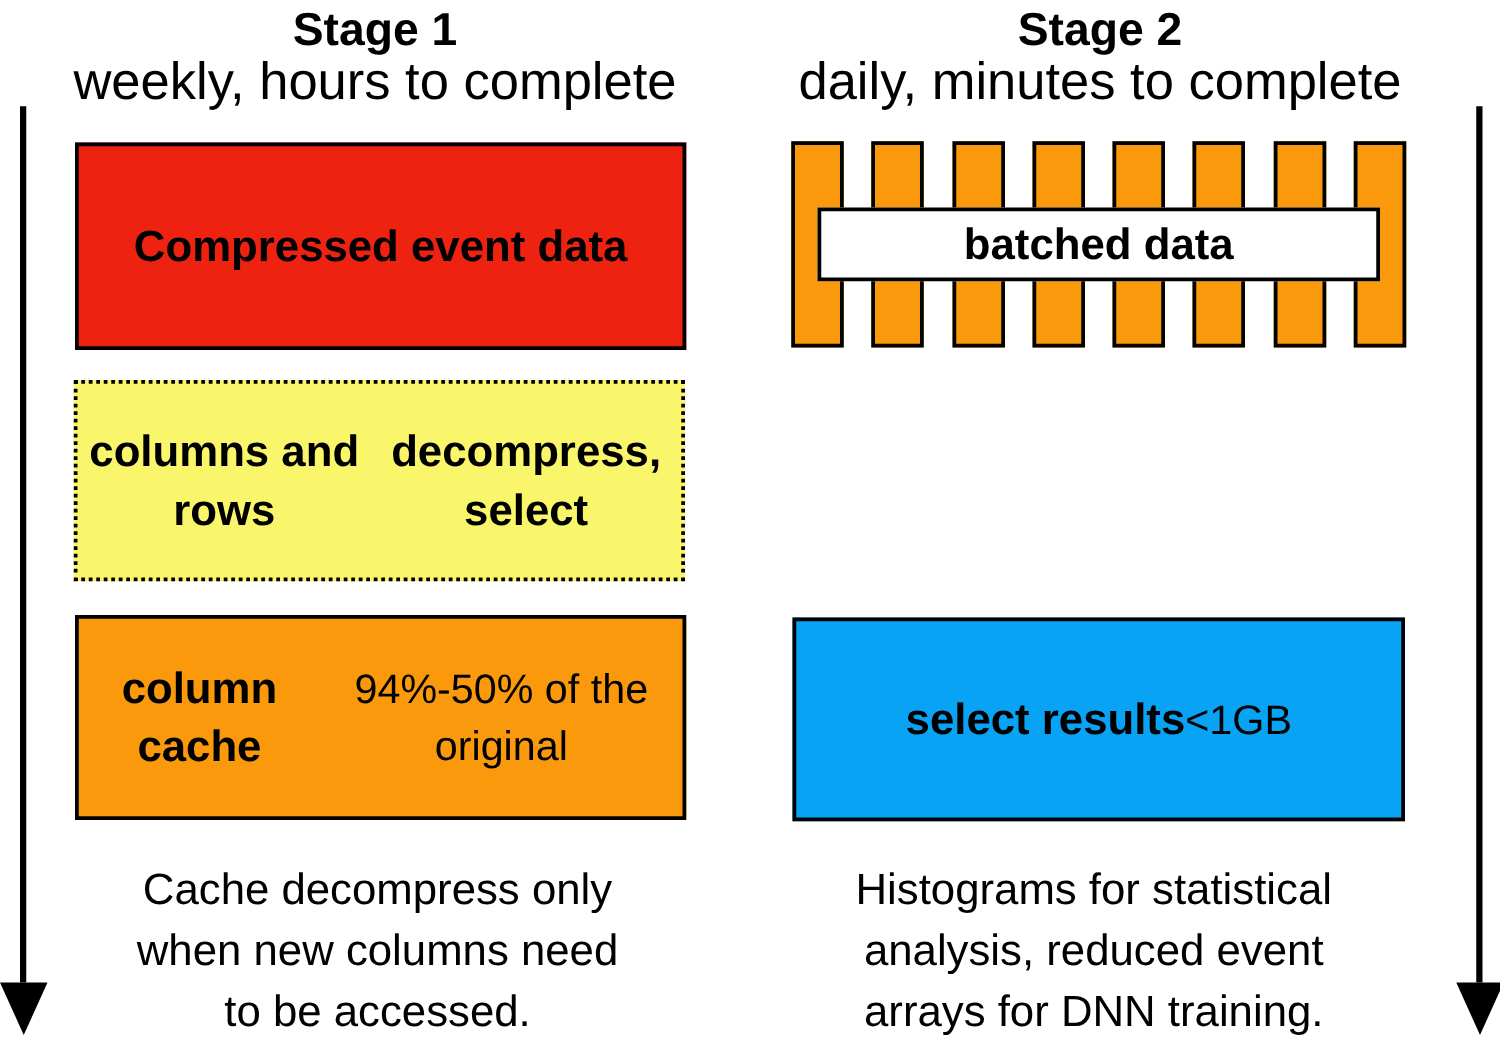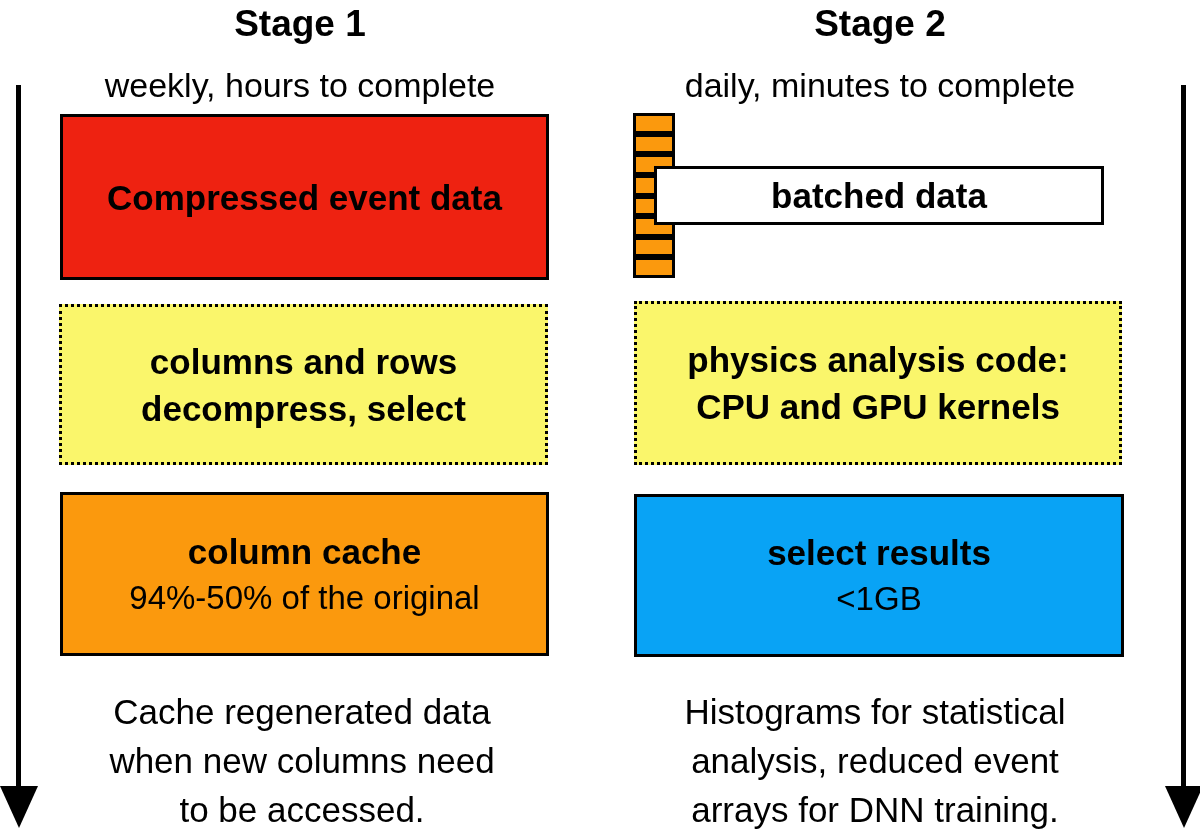--- a/index.html
+++ b/index.html
@@ -12,41 +12,41 @@
     color: #000;
     overflow: hidden;
     border-radius: 17px;
   }
 
   
   .stage-header { position: absolute; top: 2px; text-align: center; }
   .stage-header.left  { left: 40px;  width: 520px; }
   .stage-header.right { left: 625px; width: 510px; }
   .stage-title    { font-size: 37px; font-weight: bold; line-height: 43px; }
-  .stage-subtitle { font-size: 34px; line-height: 40px; margin-top: 20px; }
+  .stage-subtitle { font-size: 42px; line-height: 40px; }
 
   
   .arrow-shaft {
     position: absolute; top: 85px; width: 5px; height: 701px; background: #000;
   }
   .arrow-shaft.left  { left: 16px; }
   .arrow-shaft.right { left: 1181px; }
   .arrow-head {
     position: absolute; top: 786px; width: 0; height: 0;
     border-left: 19px solid transparent;
     border-right: 19px solid transparent;
     border-top: 42px solid #000;
   }
   .arrow-head.left  { left: 0px; }
   .arrow-head.right { left: 1165px; }
 
   
   .box {
     position: absolute; box-sizing: border-box;
-    display: flex; flex-direction: column;
+    display: flex; flex-direction: row;
     align-items: center; justify-content: center;
     text-align: center;
   }
   .box .title    { font-weight: bold; font-size: 35px; line-height: 47px; }
   .box .subtitle { font-size: 33px; line-height: 46px; }
 
   .box.red {
     left: 60px; top: 114px; width: 489px; height: 166px;
     background: var(--red, #ee2211); border: 3px solid #000;
   }
@@ -63,21 +63,21 @@
     background: var(--yellow, #faf66b); border: 3px dotted #000;
   }
   .box.blue {
     left: 634px; top: 494px; width: 490px; height: 163px;
     background: var(--blue, #09a3f5); border: 3px solid #000;
   }
 
   
   .bars-wrap {
     position: absolute; left: 633px; top: 113px; width: 492px; height: 165px;
-    display: flex; justify-content: space-between; flex-direction: column;
+    display: flex; justify-content: space-between;
   }
   .bar {
     width: 42px; height: 100%; box-sizing: border-box;
     background: var(--orange, #fb990d); border: 3px solid #000;
   }
   .band {
     position: absolute; left: 21px; right: 21px; top: 53px; height: 59px;
     box-sizing: border-box; background: #fff; border: 3px solid #000;
     display: flex; align-items: center; justify-content: center;
     font-weight: bold; font-size: 35px; z-index: 2;
@@ -133,32 +133,28 @@
   <div class="bar"></div>
       <div class="bar"></div>
       <div class="bar"></div>
       <div class="bar"></div>
       <div class="bar"></div>
       <div class="bar"></div>
       <div class="bar"></div>
       <div class="bar"></div>
     </div>
 
-  <div class="box yellow-right">
-    <div class="title">physics analysis code:</div>
-    <div class="title">CPU and GPU kernels</div>
-  </div>
 
   <div class="box blue">
     <div class="title">select results</div>
     <div class="subtitle">&lt;1GB</div>
   </div>
 
   <div class="caption left">
-    <span>Cache regenerated data</span>
+    <span>Cache decompress only</span>
     <span>when new columns need</span>
     <span>to be accessed.</span>
   </div>
   <div class="caption right">
     <span>Histograms for statistical</span>
     <span>analysis, reduced event</span>
     <span>arrays for DNN training.</span>
   </div>
 
 </div>

